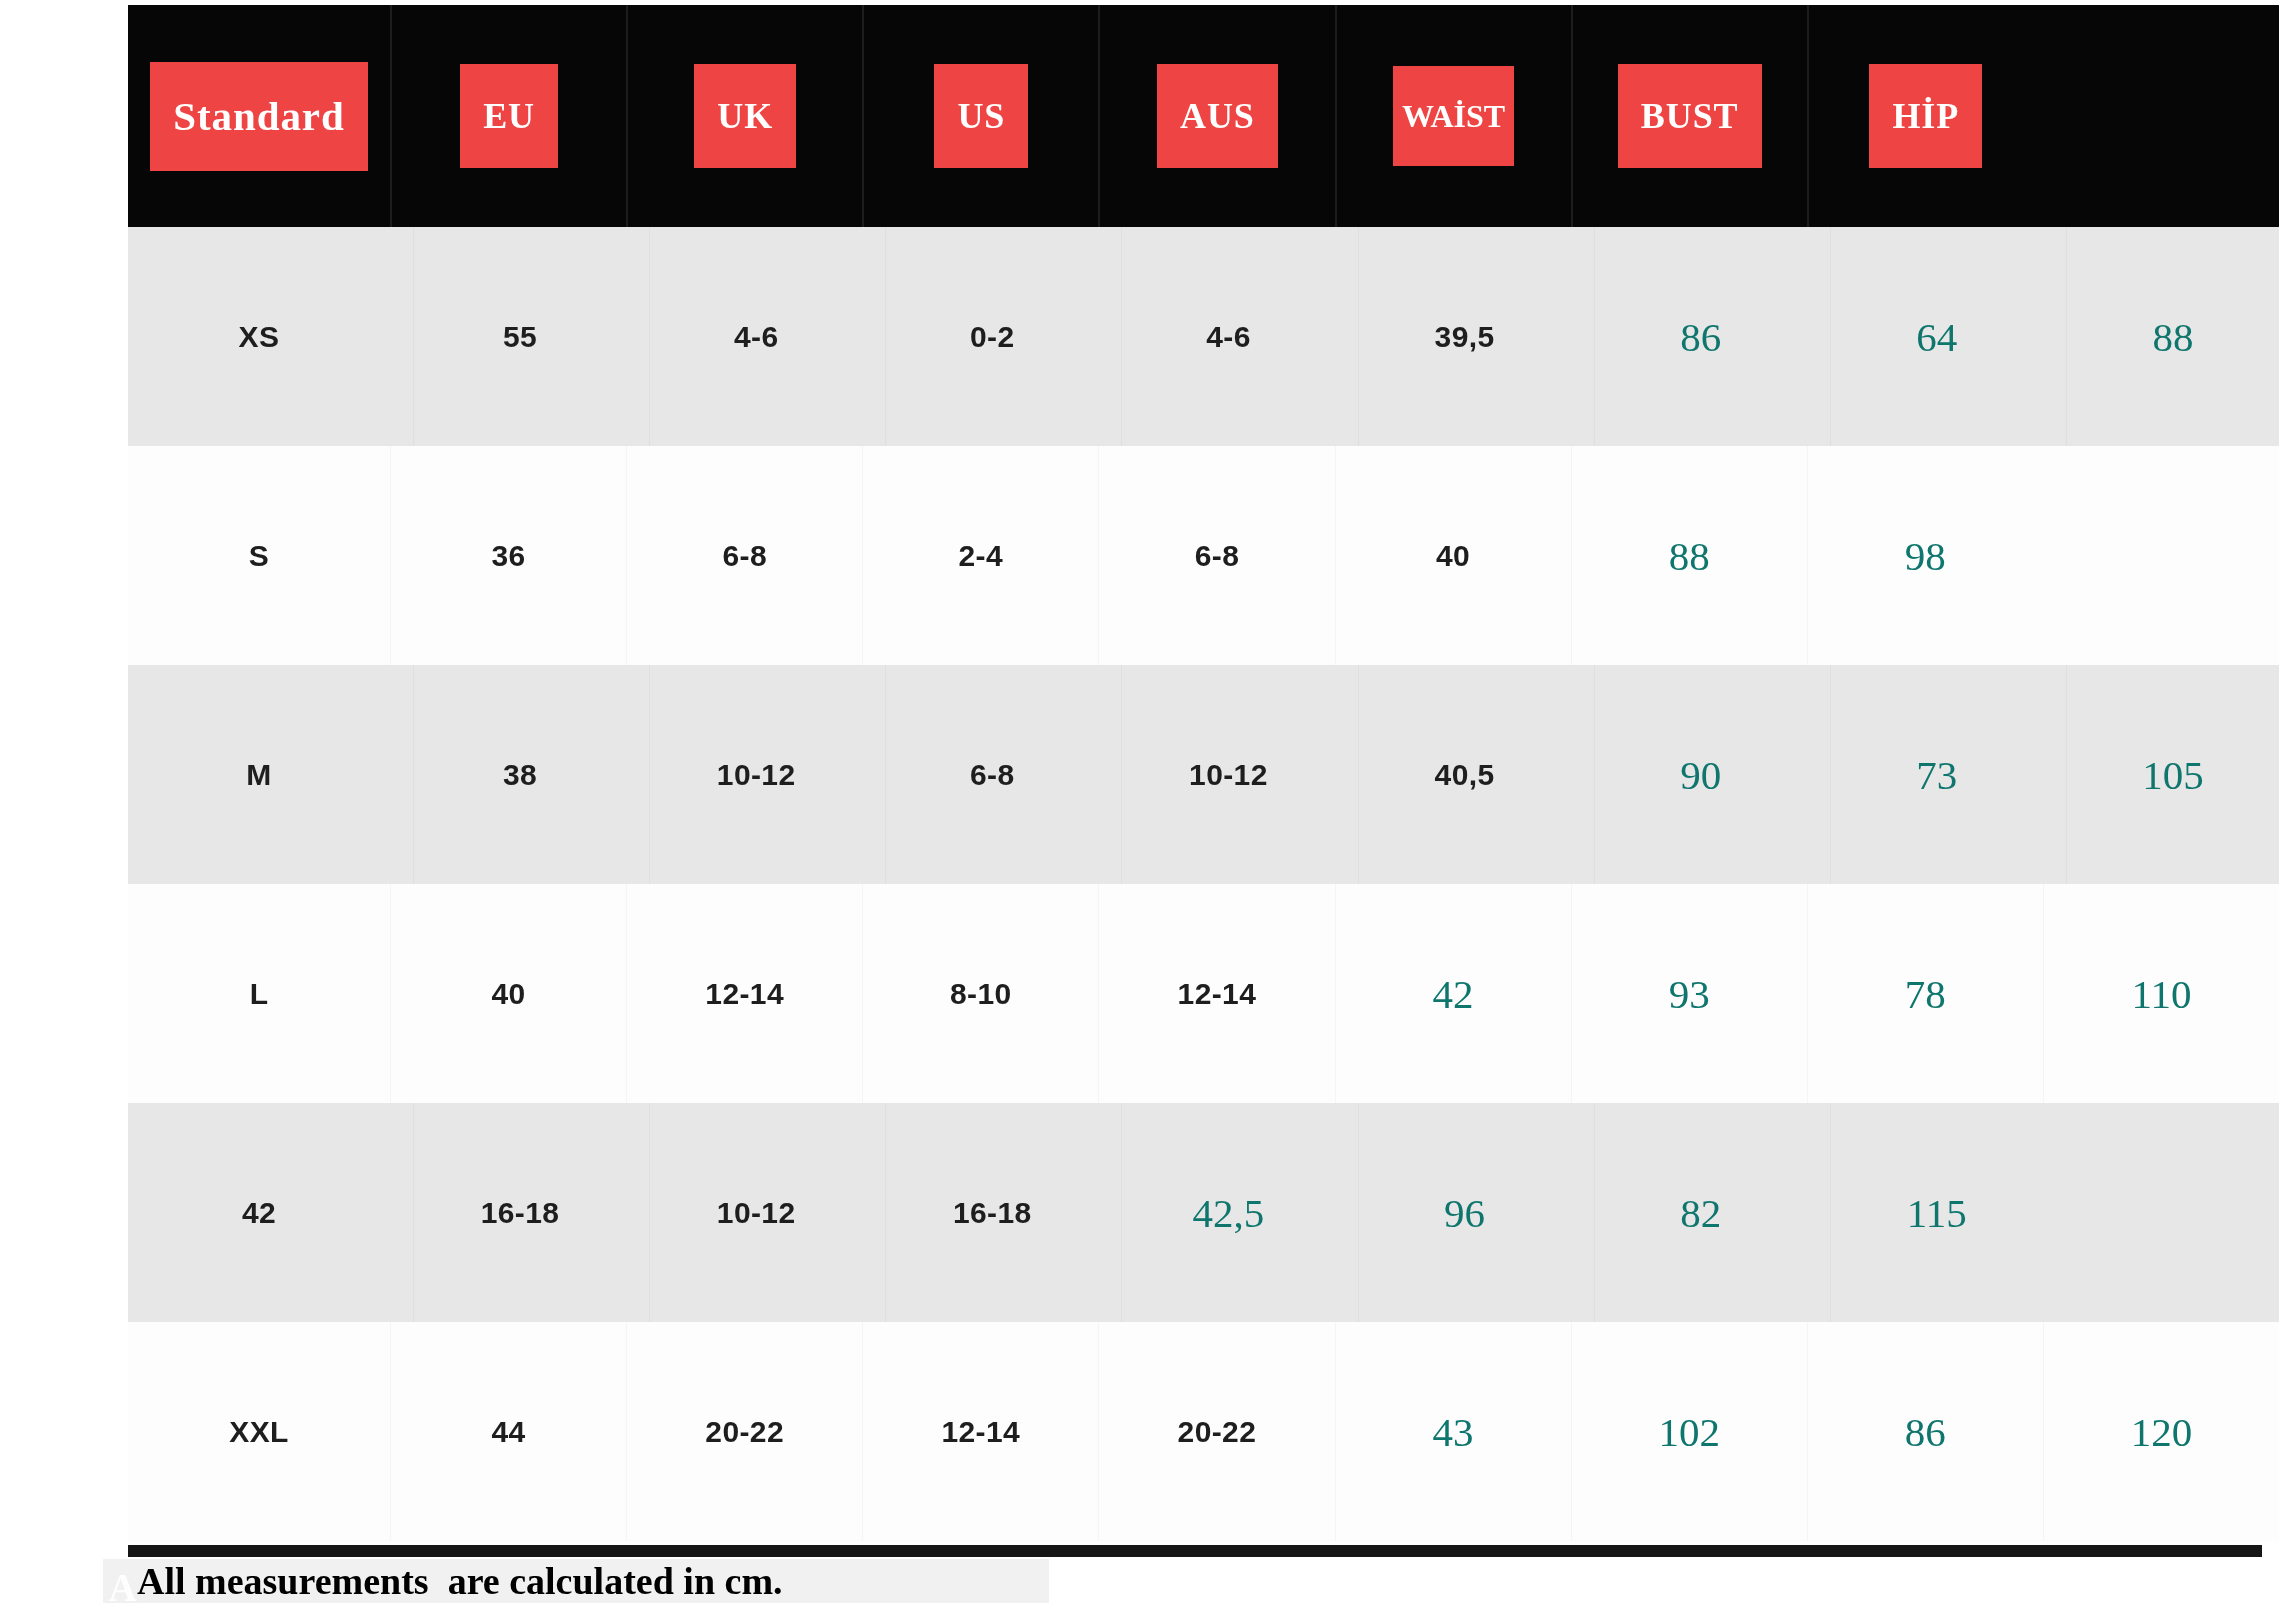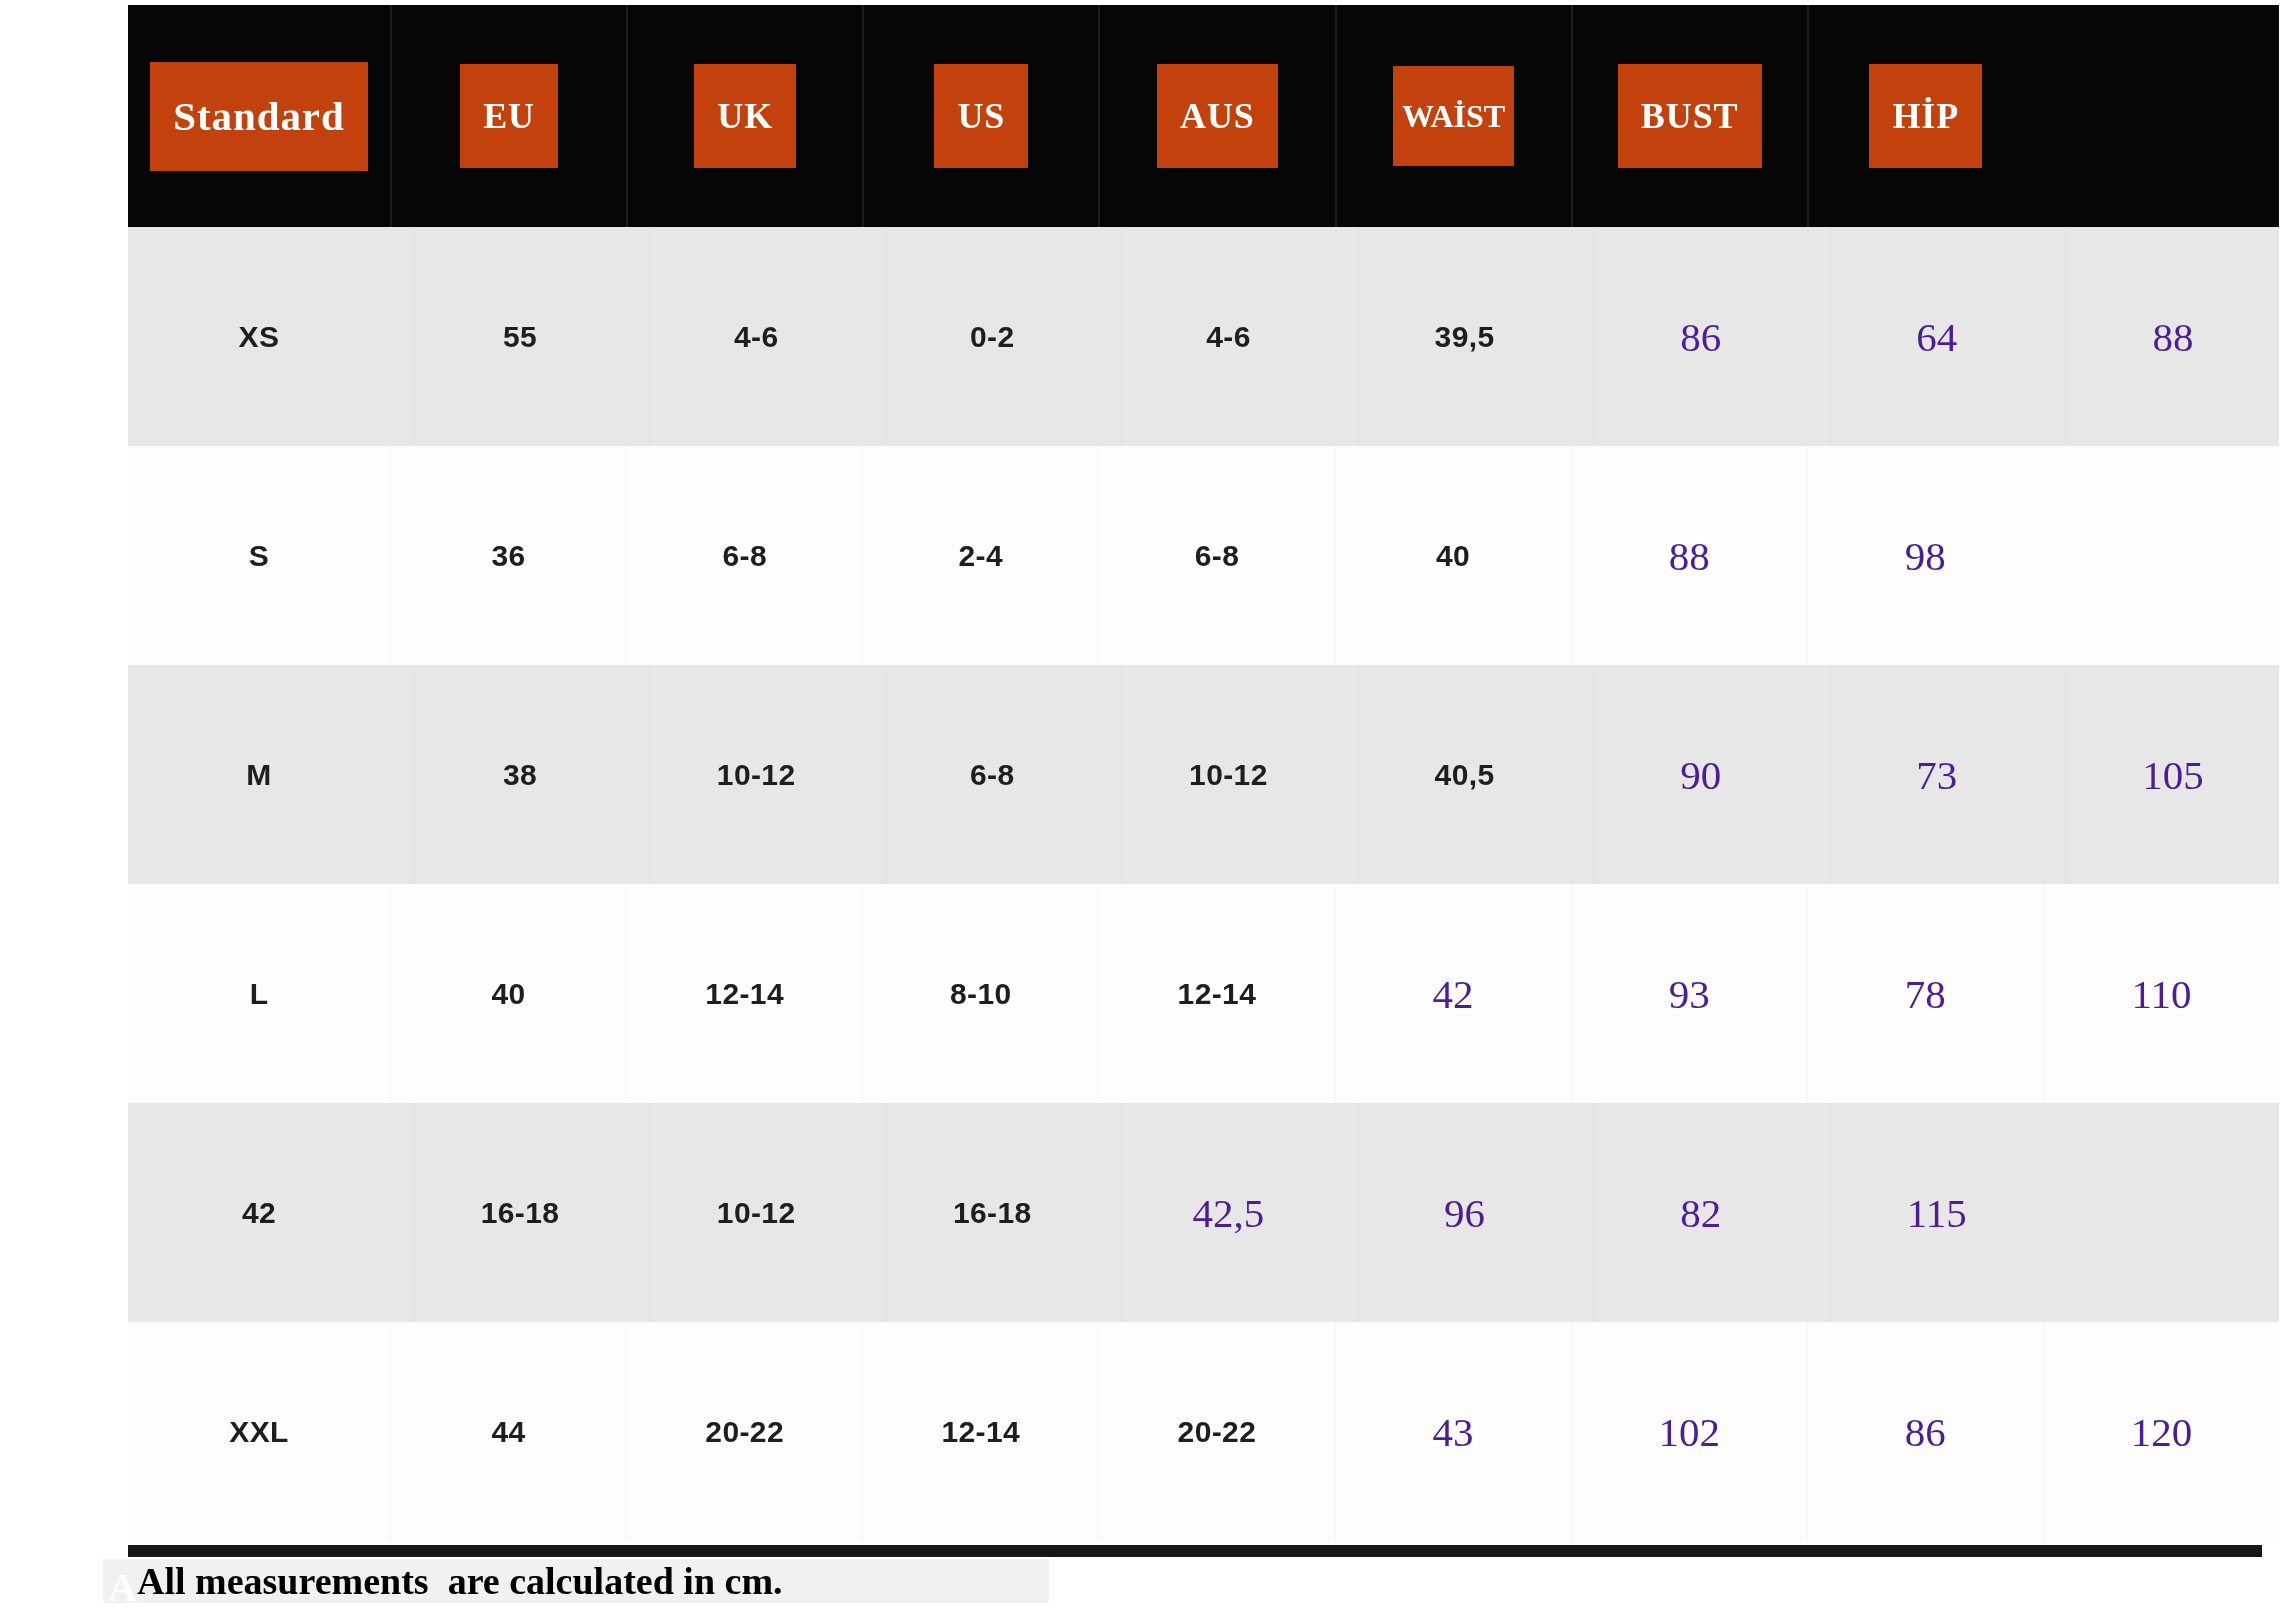--- a/index.html
+++ b/index.html
@@ -29,21 +29,21 @@
     align-items: center;
     justify-content: center;
     color: #ffffff;
     font-family: "Liberation Serif", serif;
     font-weight: 700;
     font-size: 36px;
     letter-spacing: 0.9px;
   }
   .th + .th { border-left: 2.7px solid #1d1d1d; }
   .th-label {
-    background: #c2410c;
+    background: #ef4444;
     padding: 34px 23px;
     line-height: 1;
     white-space: nowrap;
     text-align: center;
   }
   .th:nth-child(1) { font-size: 41px; }
   .th:nth-child(6) .th-label { font-size: 32px; letter-spacing: 0; padding: 34px 9px; }
   
   .row {
     display: grid;
@@ -62,21 +62,21 @@
   .td--sans {
     font-family: "Liberation Sans", sans-serif;
     font-weight: 700;
     font-size: 30px;
     letter-spacing: 0.4px;
   }
   .td--serif {
     font-family: "Liberation Serif", serif;
     font-weight: 400;
     font-size: 41px;
-    color: #4c1d95;
+    color: #0f766e;
   }
   
   .rule {
     width: 2134px;
     height: 12.5px;
     background: #161616;
     margin-top: 3.6px;
   }
   .footnote {
     position: relative;

